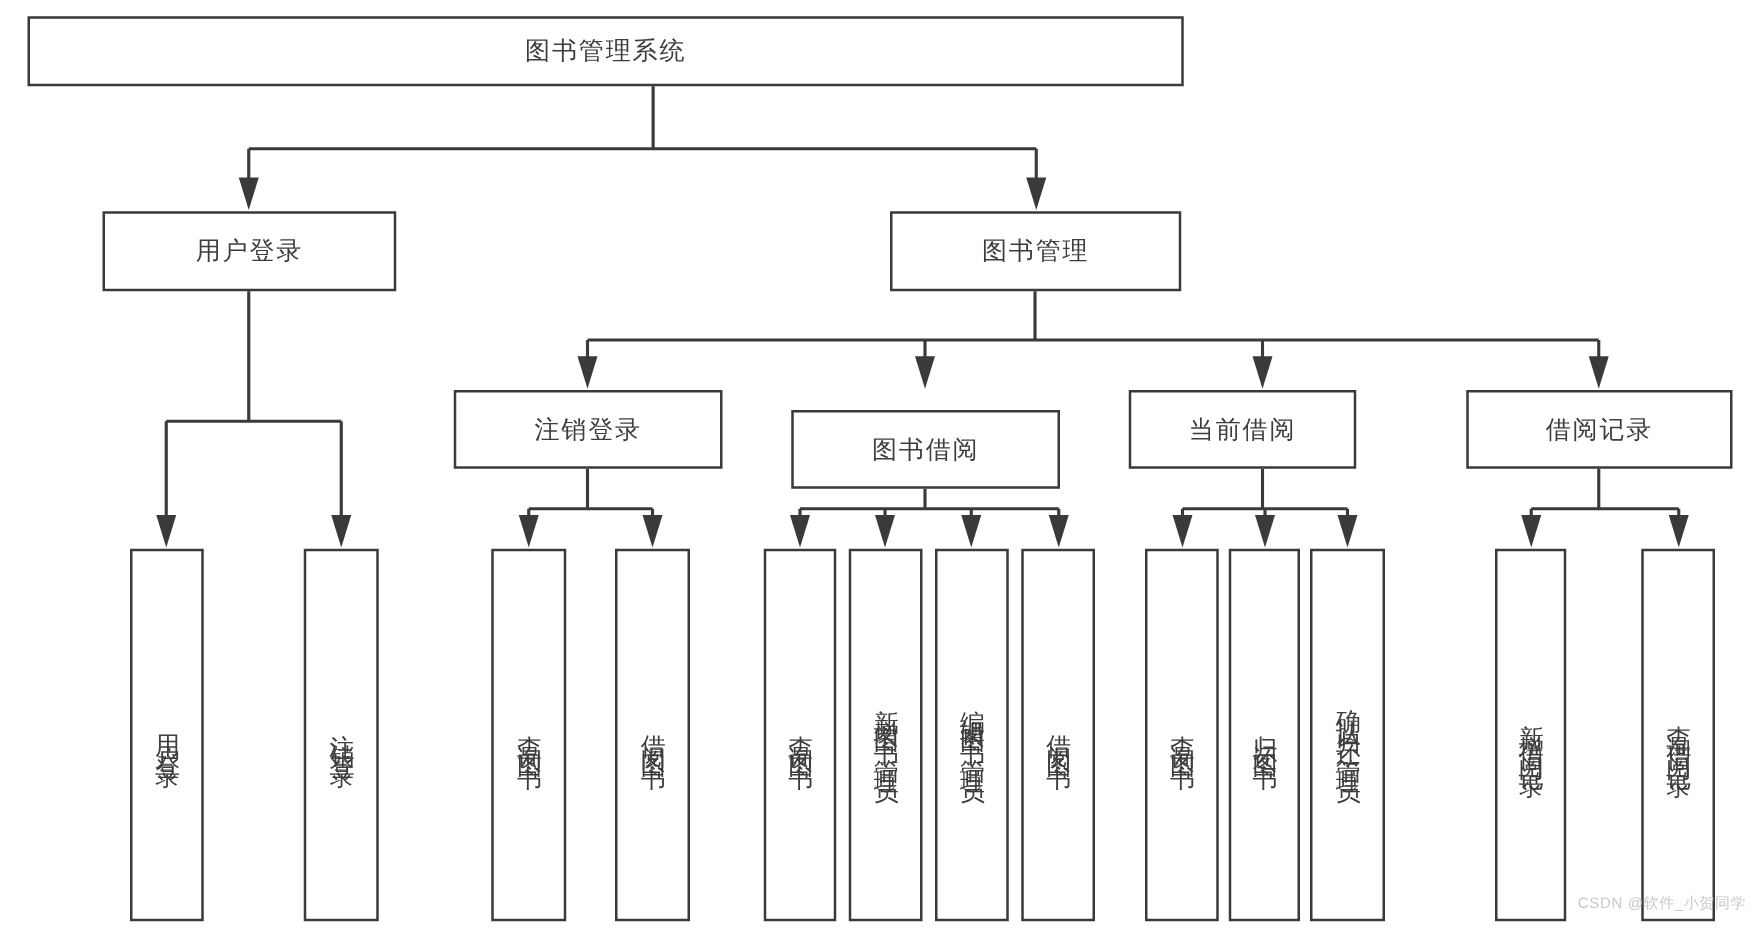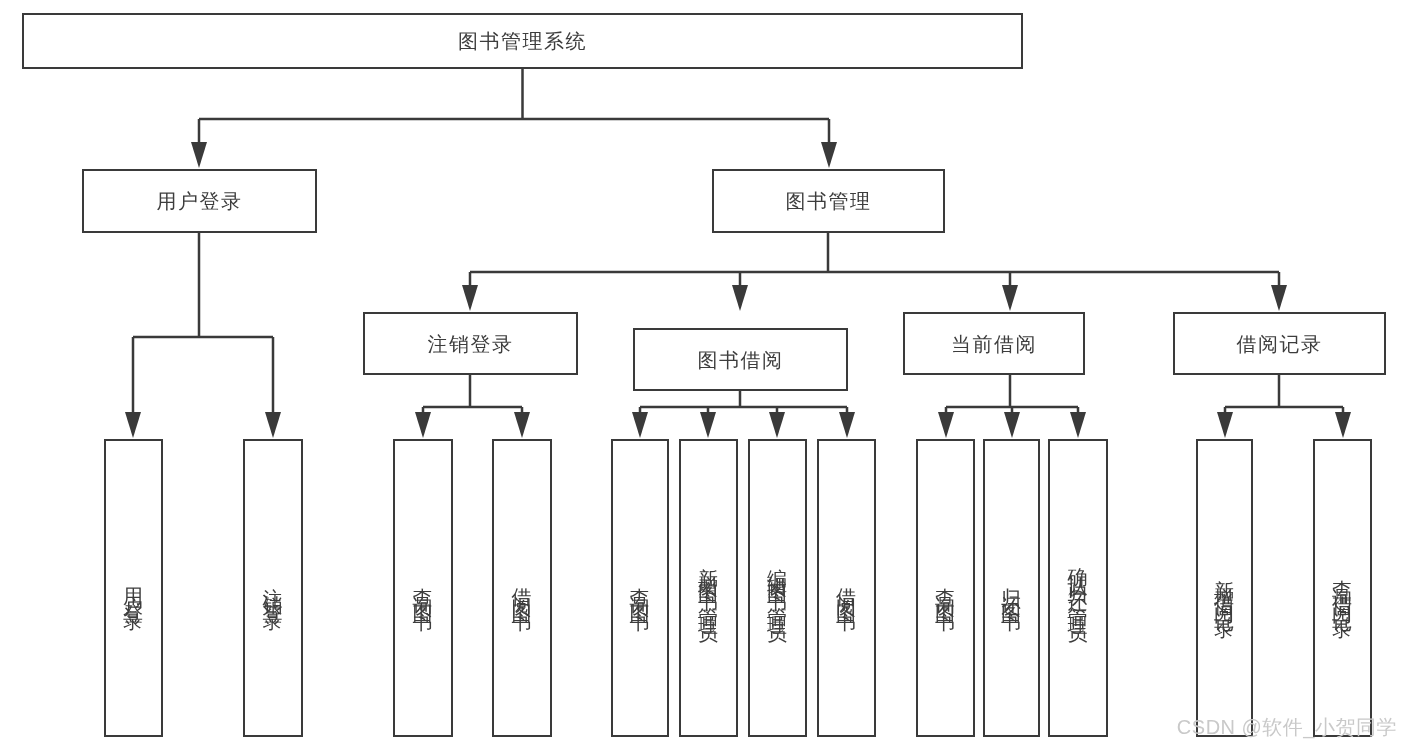--- a/index.html
+++ b/index.html
@@ -40,21 +40,21 @@
   }
   .node.v {
     writing-mode: vertical-rl;
     letter-spacing: 8px;
     padding: 4px 0;
   }
   #watermark {
     position: absolute;
     right: 8px;
     top: 714px;
-    font-size: 20px;
+    font-size: 12px;
     color: #c9c9c9;
     letter-spacing: 0.5px;
     white-space: nowrap;
     z-index: 5;
   }
 </style>
 </head>
 <body>
 
 <div id="canvas">
@@ -95,21 +95,21 @@
       <path d="M769 412 L785 412 L777 438 Z"></path>
       <path d="M839 412 L855 412 L847 438 Z"></path>
       <path d="M938 412 L954 412 L946 438 Z"></path>
       <path d="M1004 412 L1020 412 L1012 438 Z"></path>
       <path d="M1070 412 L1086 412 L1078 438 Z"></path>
       <path d="M1217 412 L1233 412 L1225 438 Z"></path>
       <path d="M1335 412 L1351 412 L1343 438 Z"></path>
     </g>
   </svg>
 
-  <div class="node h" style="left:22px; top:13px; width:1001px; height:56px;">图书管理系统</div>
+  <div class="node h" style="left:22px; top:13px; width:925px; height:56px;">图书管理系统</div>
 
   <div class="node h" style="left:82px; top:169px; width:235px; height:64px;">用户登录</div>
   <div class="node h" style="left:712px; top:169px; width:233px; height:64px;">图书管理</div>
 
   <div class="node h" style="left:363px; top:312px; width:215px; height:63px;">注销登录</div>
   <div class="node h" style="left:633px; top:312px; width:215px; height:63px;margin-top:16px;">图书借阅</div>
   <div class="node h" style="left:903px; top:312px; width:182px; height:63px;">当前借阅</div>
   <div class="node h" style="left:1173px; top:312px; width:213px; height:63px;">借阅记录</div>
 
   <div class="node v" style="left:104px; top:439px; width:59px; height:298px;">用户登录</div>

